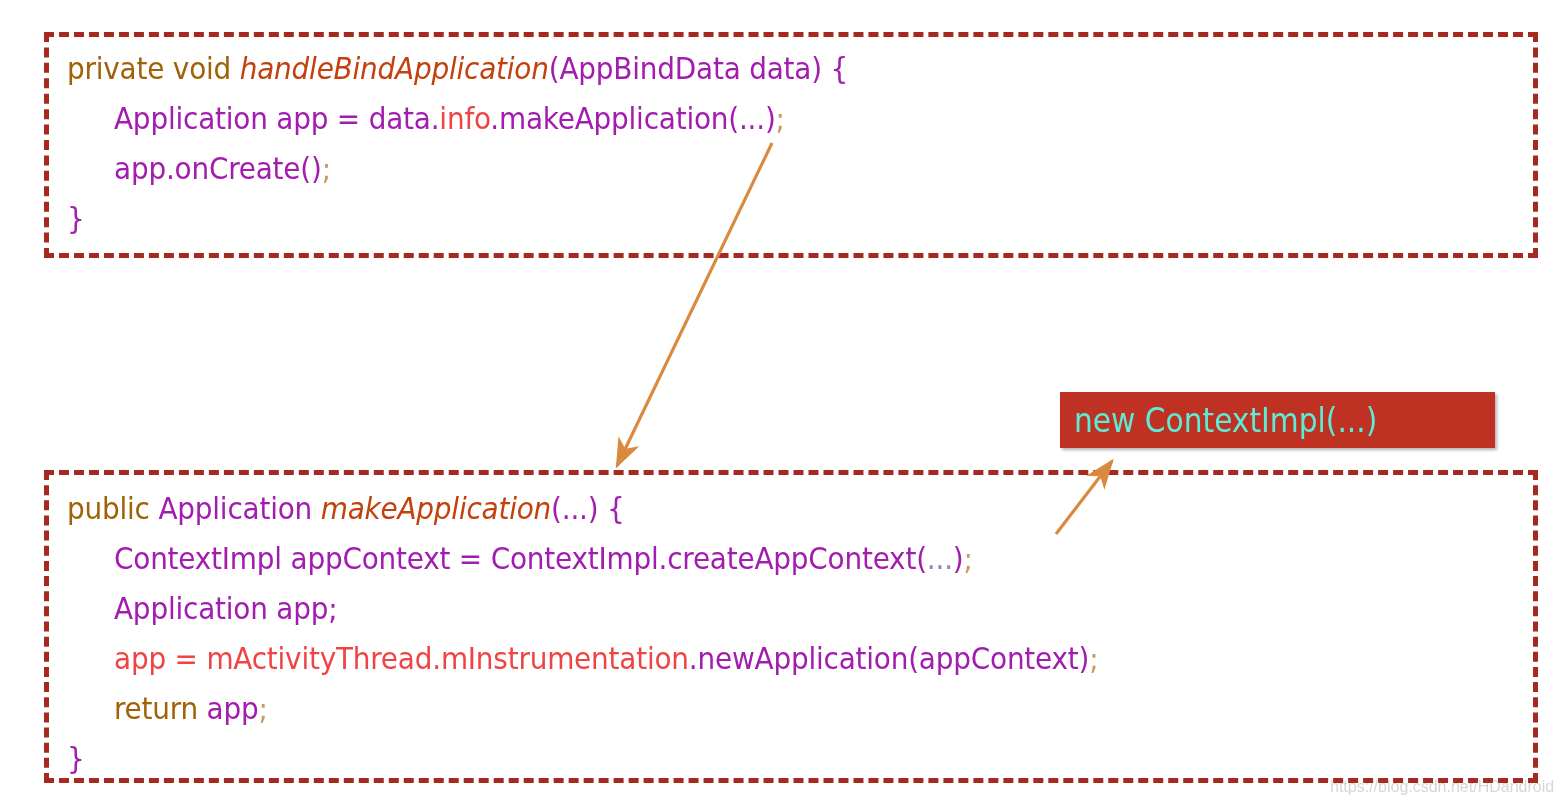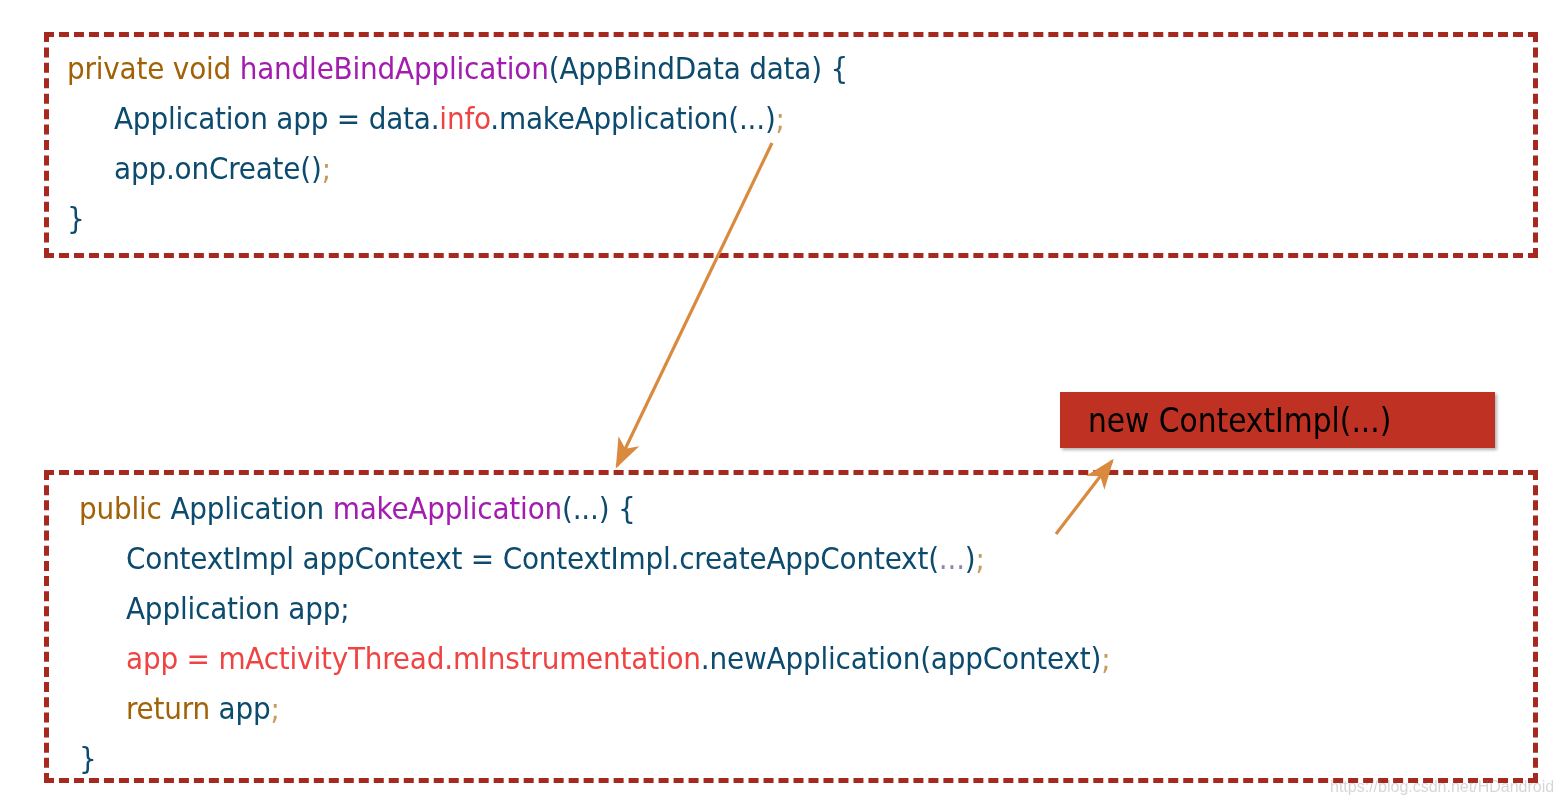--- a/index.html
+++ b/index.html
@@ -47,55 +47,54 @@
     font-family: "DejaVu Sans Condensed", "Liberation Sans Narrow",
                  "Liberation Sans", sans-serif;
     font-size: 31px;
     line-height: 50px;
     color: #000000;
     white-space: pre;
     letter-spacing: -0.2px;
   }
   #code-box-2 .code-lines {
     top: 8px;
-    margin-left: 12px;
   }
   .code-line {
     white-space: pre;
     height: 50px;
   }
   .indent { display: inline-block; width: 47px; }
 
   
   .tok-keyword  { color: #a16207; }   
-  .tok-method   { color: #a21caf; }   
+  .tok-method   { color: #c2410c; font-style: italic; }   
   .tok-field    { color: #ef4444; }   
   .tok-punct    { color: #c79a5e; }   
   .tok-ellipsis { color: #9585a8; }
-  .tok-plain    { color: #0c4a6e; }
+  .tok-plain    { color: #a21caf; }
 
   
   #callout-label {
     position: absolute;
     left: 1060px;
     top: 392px;
     width: 435px;
     height: 56px;
     background: #bf3122;
     box-shadow: 2px 2px 3px rgba(0,0,0,0.30);
     display: flex;
     align-items: center;
   }
   #callout-label .callout-text {
-    color: #000000;
+    color: #5eead4;
     font-family: "DejaVu Sans Condensed", "Liberation Sans Narrow",
                  "Liberation Sans", sans-serif;
     font-size: 33px;
     line-height: 1;
-    padding-left: 28px;
+    padding-left: 14px;
     white-space: pre;
   }
 
   
   #arrow-layer {
     position: absolute;
     left: 0;
     top: 0;
     width: 1568px;
     height: 812px;

